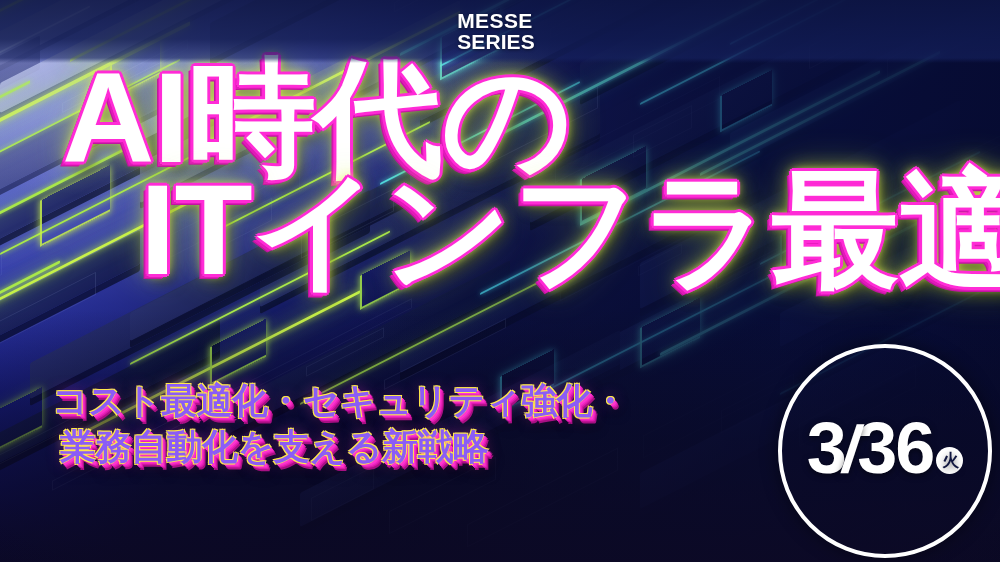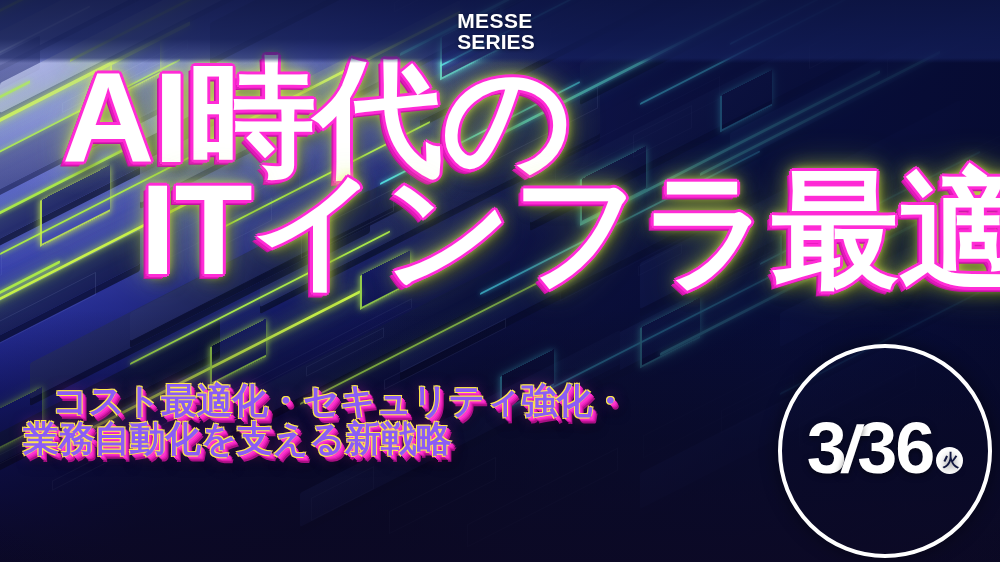--- a/index.html
+++ b/index.html
@@ -176,21 +176,21 @@
     font-size:36px;
     letter-spacing:-.5px;
     text-shadow:
       -1px -1px 0 #ffe94a, 1px -1px 0 #ffe94a, -1px 1px 0 #ffe94a,
       2px 2px 0 #ff35cf, 3px 3px 0 #ef25c0, 4px 4px 0 #d818a8,
       5px 6px 0 #a81084,
       0 0 14px rgba(255,60,210,.5),
       5px 9px 12px rgba(0,0,0,.55);
   }
   .s1{ padding-left:52px; }
-  .s2{ padding-left:23px; }
+  .s2{ padding-left:60px; margin-top:8px; }
 
   
   .badge{
     position:absolute;
     left:778px; top:344px;
     width:214px; height:214px;
     border-radius:50%;
     border:4px solid #ffffff;
     display:flex; flex-direction:column;
     align-items:center; justify-content:center;

